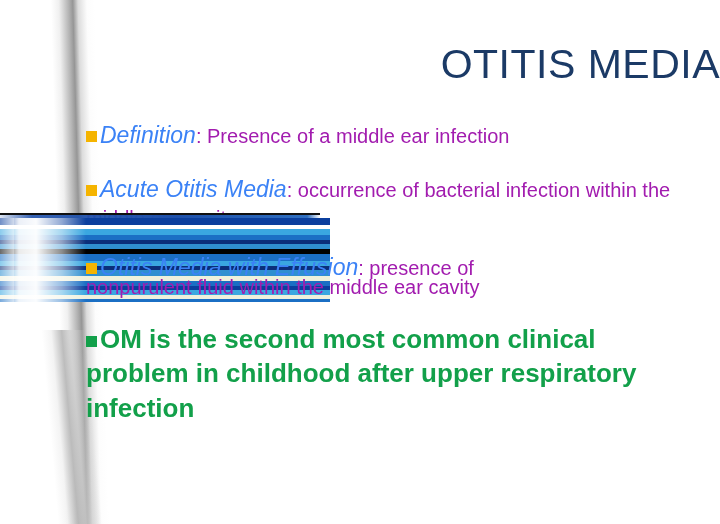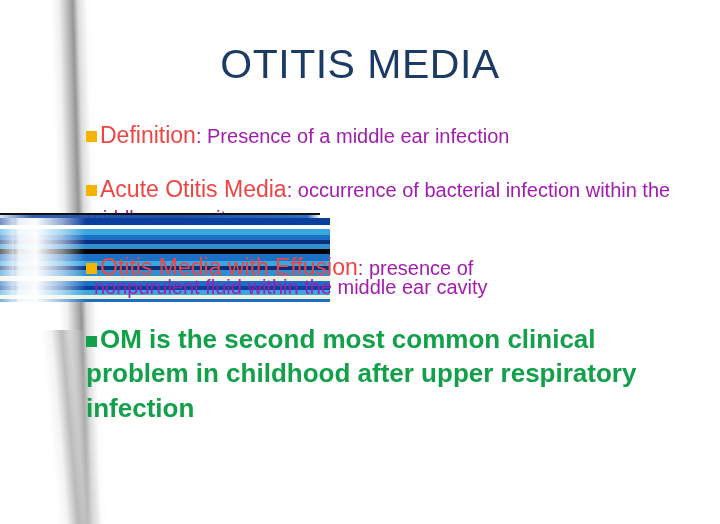--- a/index.html
+++ b/index.html
@@ -55,21 +55,21 @@
     transform: skewX(5deg);
     pointer-events: none;
   }
 
   
   #title {
     position: absolute;
     left: 0;
     top: 42px;
     width: 720px;
-    text-align: center;
+    text-align: right;
     font-size: 41px;
     letter-spacing: 0.5px;
     color: #1b3a66;
     font-weight: 400;
     line-height: 1.1;
   }
 
   
   #body-block {
     position: absolute;
@@ -88,21 +88,22 @@
     display: inline-block;
     width: 11px;
     height: 11px;
     margin-right: 3px;
     vertical-align: 1px;
   }
   .sq.gold  { background: #f5b400; }
   .sq.green { background: #12a04a; }
 
   .lead {
-    color: #ef4444;
+    font-style: italic;
+    color: #3b82f6;
     font-size: 23px;
   }
   .rest {
     color: #a21caf;
     font-size: 20px;
   }
 
   .b1 { line-height: 1.35; }
   .b2 { line-height: 1.35; margin-top: 23px; }
   .b3 { line-height: 1.35; margin-top: 14px; }
@@ -213,17 +214,17 @@
     <div class="stripe" style="top:77px; height:4px;  background:#eef0dc;"></div>
     <div class="stripe" style="top:81px; height:3px;  background:#1b6fc4;"></div>
     <div id="glitch-fade">
       <div id="glitch-fade2"></div>
     </div>
   </div>
 
   <div style="position:absolute; left:86px; top:252px; width:600px; line-height:1.35; white-space:nowrap;">
     <span class="sq gold"></span><span class="lead">Otitis Media with Effusion</span><span class="rest">: presence of</span>
   </div>
-  <div style="position:absolute; left:94px; top:274px; width:600px; line-height:1.35; white-space:nowrap;">
+  <div style="position:absolute; left:86px; top:274px; width:600px; line-height:1.35; white-space:nowrap;">
     <span class="rest">nonpurulent fluid within the middle ear cavity</span>
   </div>
 
 </div>
 
 </body></html>

